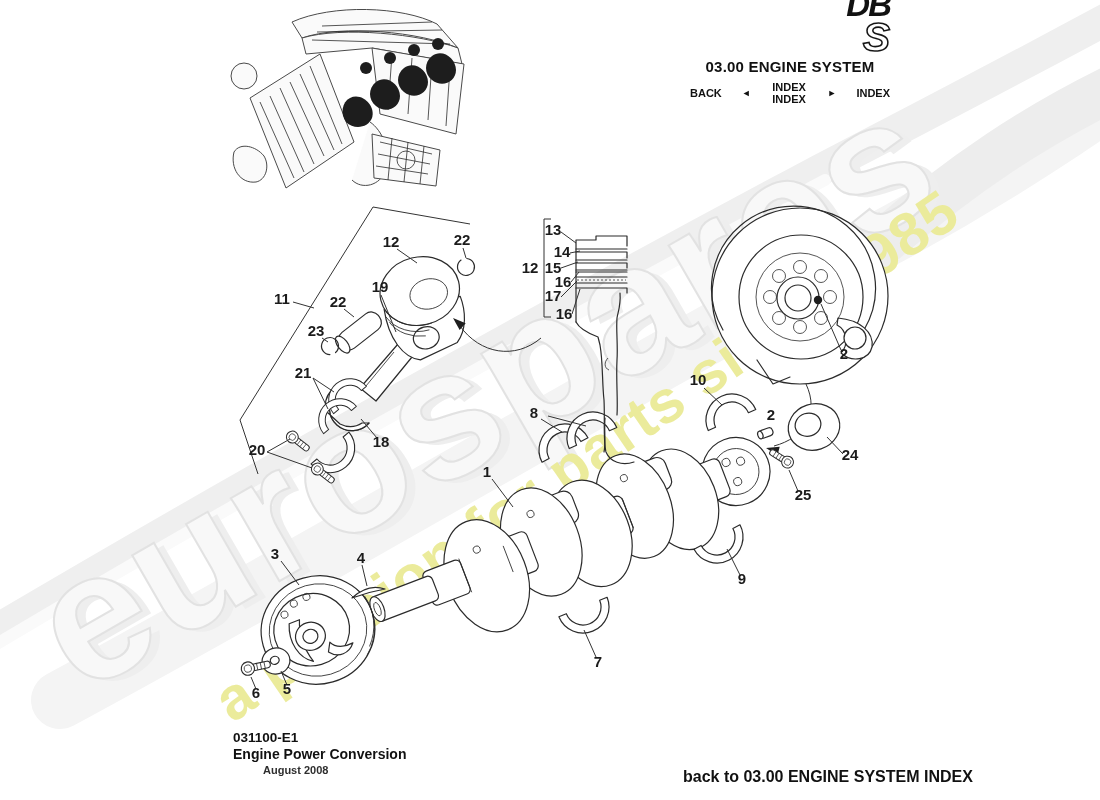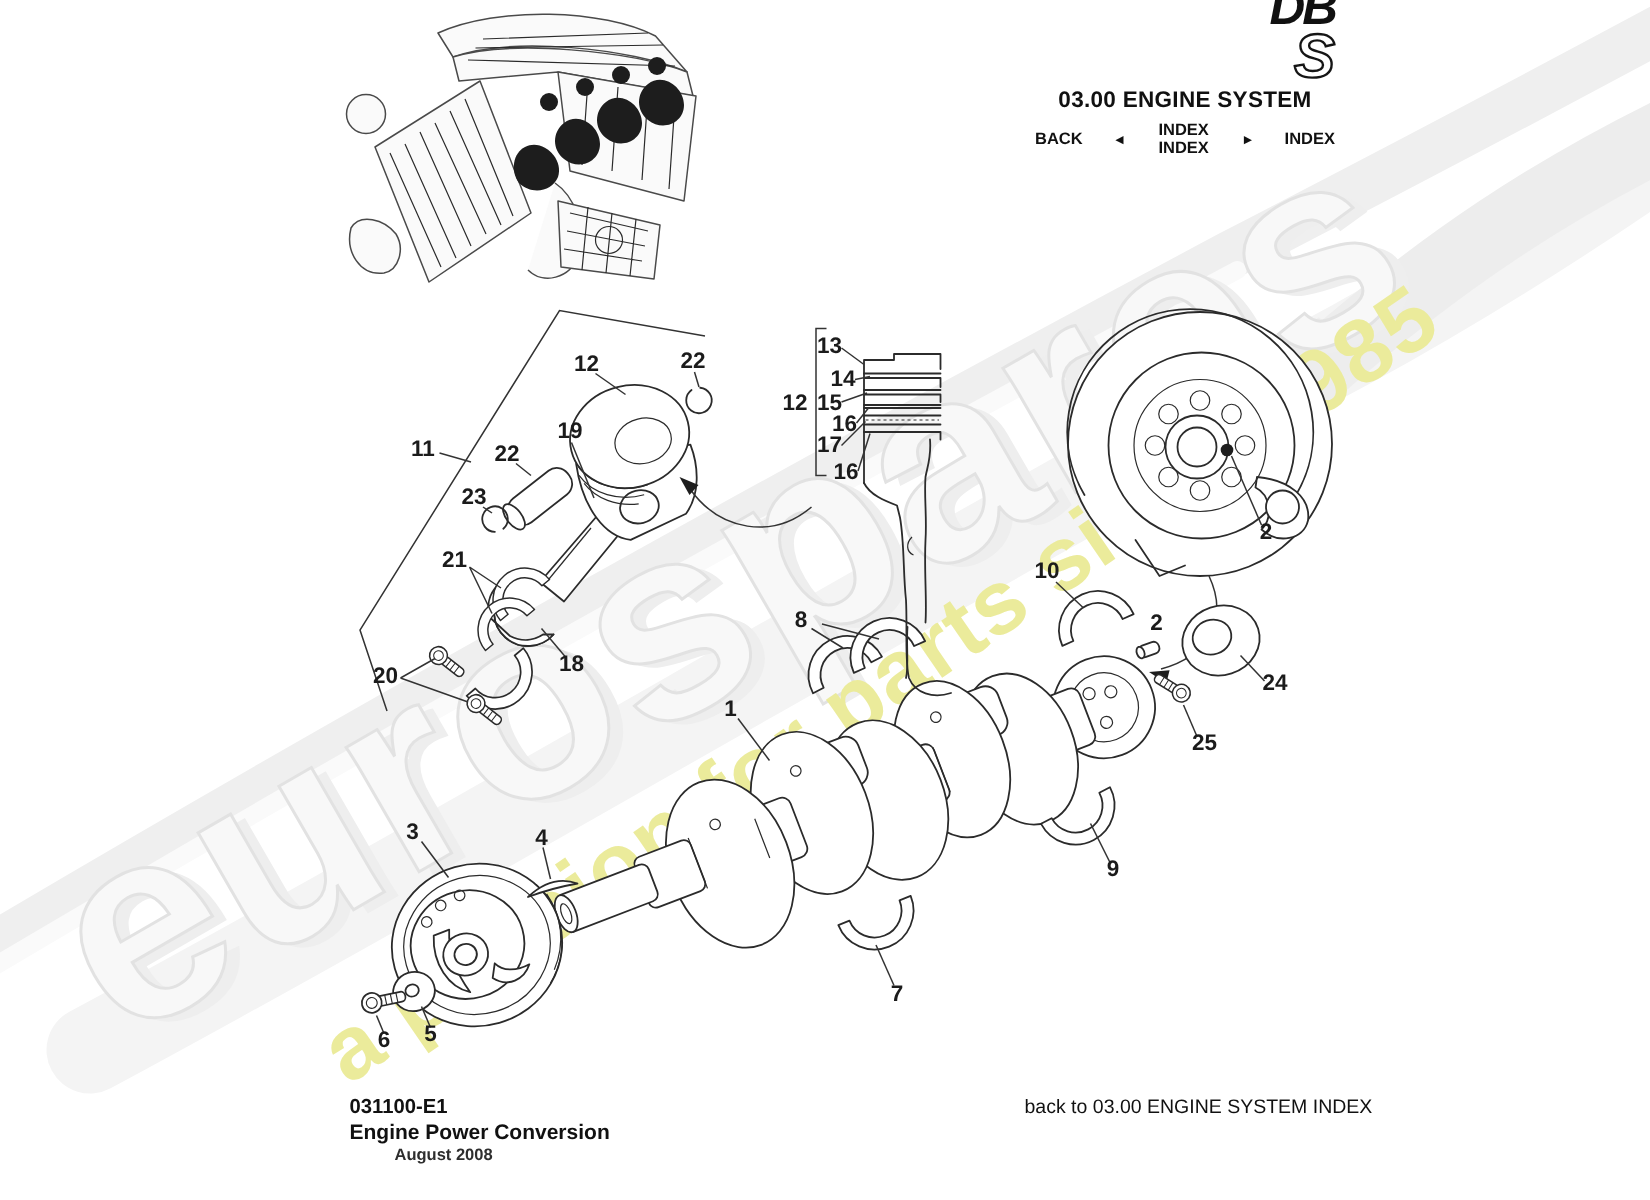--- a/index.html
+++ b/index.html
@@ -21,21 +21,21 @@
            color:#fff;-webkit-text-stroke:1.6px #151515;}
   .sys-title{font-size:15px;font-weight:bold;margin-top:18px;letter-spacing:0.2px;}
   .nav{margin-top:6px;font-size:11px;font-weight:bold;display:flex;justify-content:center;gap:20px;align-items:center;}
   .nav .arr{font-size:9px;}
   .nav span{cursor:pointer;}
   
   .ft-left{position:absolute;left:233px;top:730px;line-height:1.18;}
   .ft-code{font-size:13.5px;font-weight:bold;}
   .ft-title{font-size:14px;font-weight:bold;}
   .ft-date{font-size:11px;font-weight:bold;color:#2e2e2e;margin-top:2px;margin-left:30px;}
-  .ft-link{position:absolute;left:683px;top:730px;font-size:13px;font-weight:normal;cursor:pointer;}
+  .ft-link{position:absolute;left:683px;top:768px;font-size:16px;font-weight:bold;cursor:pointer;}
   
   svg text.callout{font-family:"Liberation Sans",sans-serif;font-weight:bold;font-size:15px;
                    fill:#1b1b1b;text-anchor:middle;cursor:pointer;}
   .o{fill:#ffffff;stroke:#2b2b2b;stroke-width:1.2;stroke-linejoin:round;}
   .on{fill:none;stroke:#2b2b2b;stroke-width:1.2;stroke-linejoin:round;stroke-linecap:round;}
   .thin{fill:none;stroke:#2b2b2b;stroke-width:0.8;}
   .ld{fill:none;stroke:#333;stroke-width:1;}
   .dk{fill:#1e1e1e;stroke:none;}
   .sw{fill:none;stroke-linecap:round;}
   .eng{stroke:#4a4a4a;stroke-width:1;fill:#fafafa;stroke-linejoin:round;}

